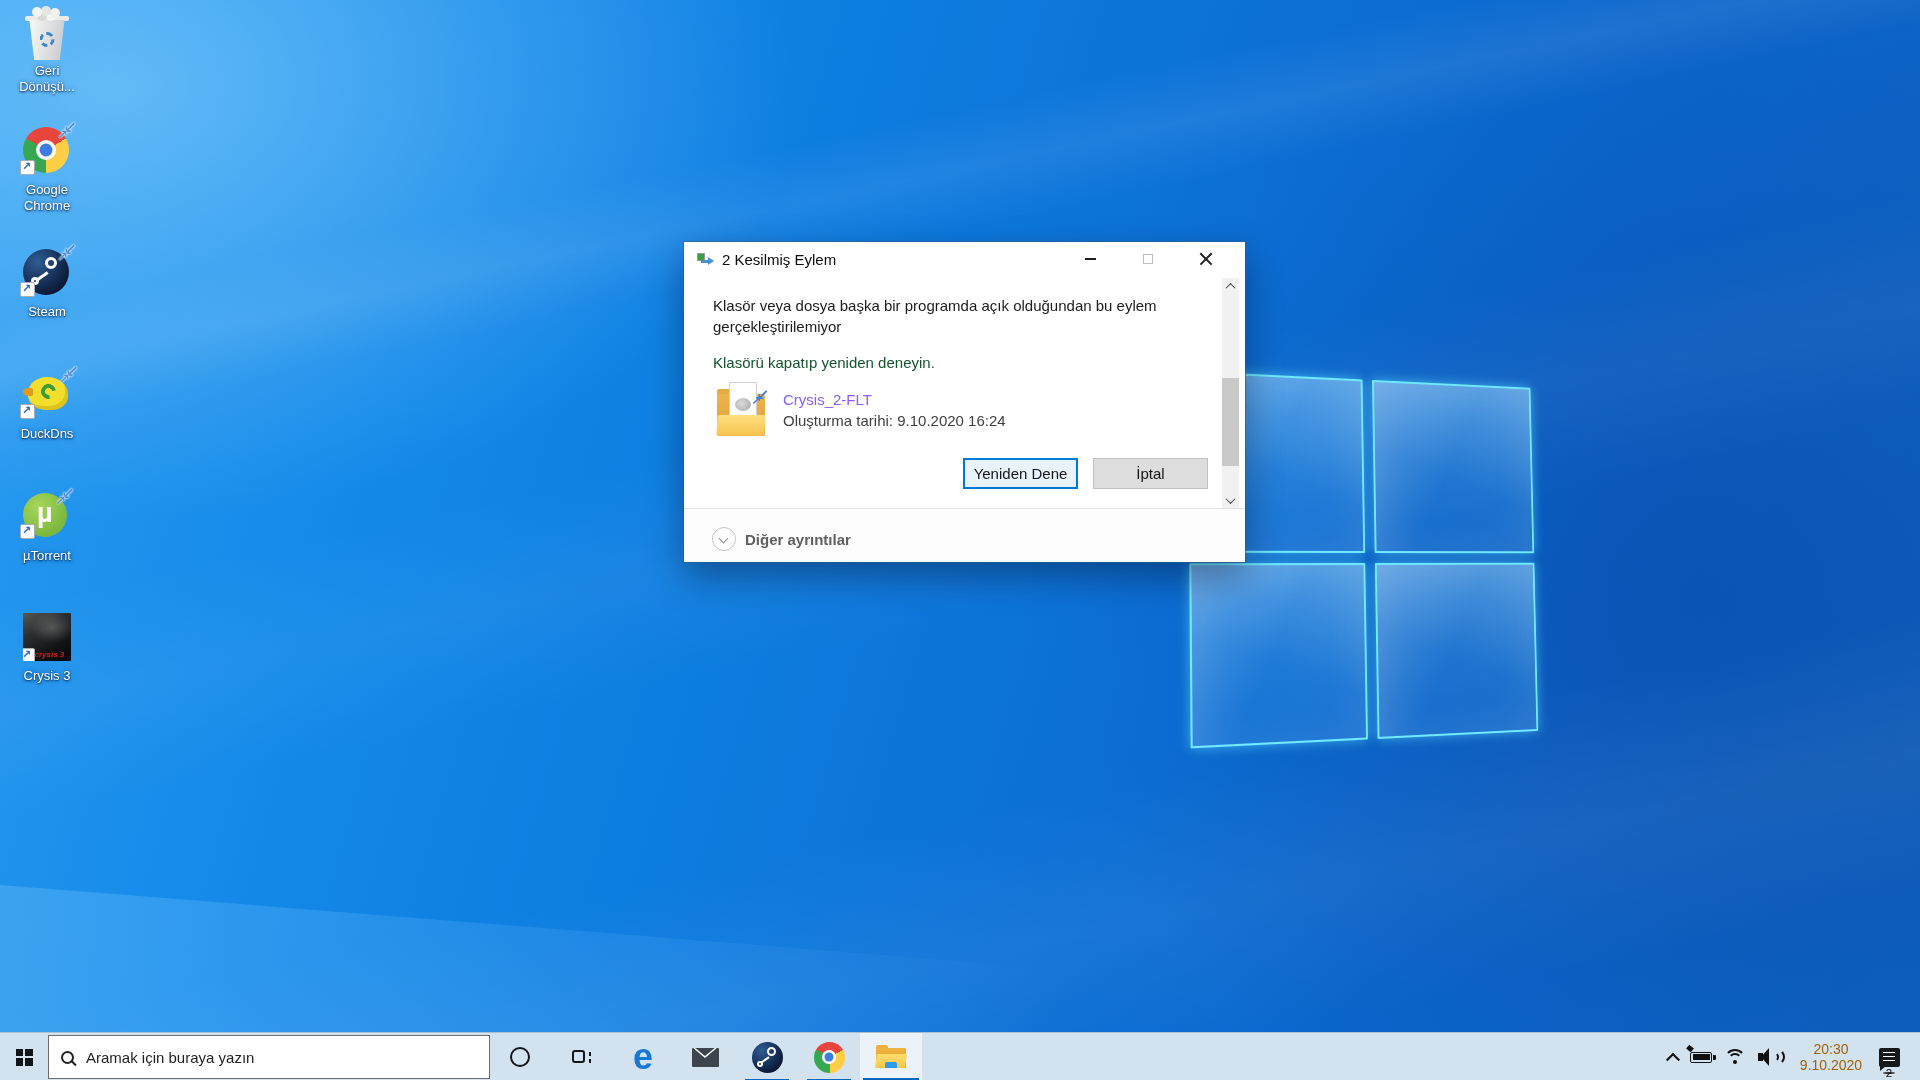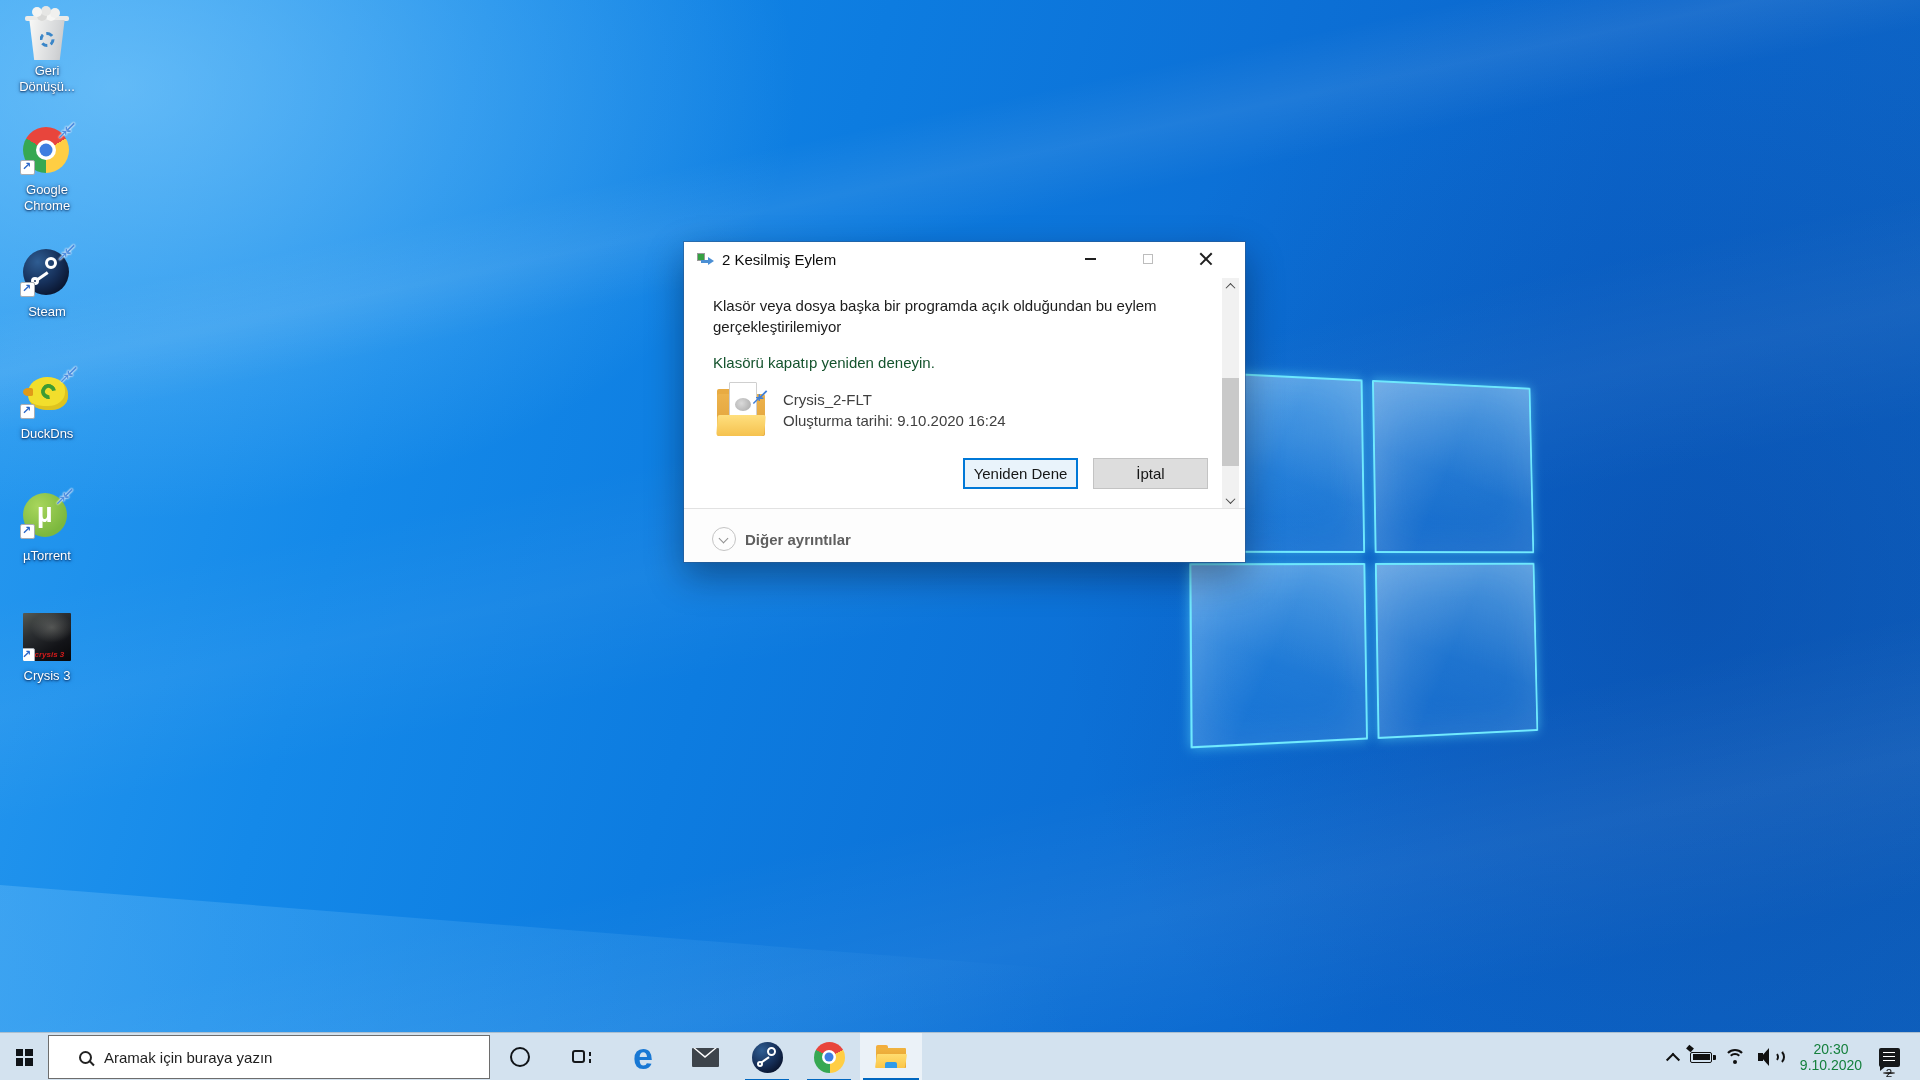--- a/index.html
+++ b/index.html
@@ -107,21 +107,21 @@
   .f-tab   { position:absolute; left:0; top:9px; width:18px; height:8px; background:#e8ab42; border-radius:2px 2px 0 0; }
   .f-back  { position:absolute; left:0; top:14px; width:48px; height:42px; background:linear-gradient(#edb34c,#dfa037); border-radius:2px; }
   .f-sheet { position:absolute; left:12px; top:2px; width:28px; height:47px; background:#fff; border:1px solid #cfcfcf; border-radius:1px; }
   .f-pic   { position:absolute; left:5px; top:15px; width:16px; height:13px; border-radius:50%;
     background:radial-gradient(circle at 40% 40%, #dadada, #a6a6a6); }
   .f-front { position:absolute; left:0; top:35px; width:48px; height:21px; transform:skewX(-4deg);
     background:linear-gradient(#ffdf7e,#f5c24f); border-radius:2px 2px 3px 3px; }
   .f-compress { position:absolute; top:8px; right:0px; width:22px; height:22px; color:#3f7fd9; font-weight:bold; }
   .f-compress .a1::before { content:"↙"; position:absolute; right:0; top:-2px; font-size:15px; }
   .f-compress .a2::before { content:"↗"; position:absolute; right:8px; top:6px; font-size:12px; }
-  .dlg-fname { position:absolute; left:99px; top:149px; font-size:15px; color:#404040; }
+  .dlg-fname { position:absolute; left:99px; top:149px; font-size:15px; color:#8b5cf6; }
   .dlg-fmeta { position:absolute; left:99px; top:170px; font-size:15px; color:#404040; }
   .btn { position:absolute; top:216px; width:115px; height:31px; font-size:15px; color:#161616;
     display:flex; align-items:center; justify-content:center; cursor:default; }
   .btn-retry { left:279px; background:#e9f3fb; border:2px solid #0078d7; }
   .btn-cancel { left:409px; background:#dddddd; border:1px solid #c3c3c3; }
   .dlg-scroll { position:absolute; right:6px; top:36px; width:17px; height:230px; background:#f1f1f1; }
   .sb-btn { position:absolute; left:0; width:17px; height:16px; display:flex; align-items:center; justify-content:center; }
   .sb-up { top:0; } .sb-down { bottom:0; }
   .sb-chev { width:7px; height:7px; border-left:1.7px solid #464646; border-top:1.7px solid #464646; }
   .sb-up .sb-chev { transform:rotate(45deg) translate(1px,1px); }
@@ -134,21 +134,21 @@
   .more-circle .sb-chev { position:absolute; left:7px; top:7px; border-color:#8f8f8f; transform:rotate(225deg); }
   .more-label { position:absolute; left:61px; top:22px; font-size:15px; color:#5f5f5f;font-weight:bold; }
 
   
   .taskbar { position:absolute; left:0; bottom:0; width:1920px; height:48px; background:#d3e2ef;
     border-top:1px solid rgba(100,125,150,.35); }
   .start { position:absolute; left:0; top:0; width:48px; height:48px; display:flex; align-items:center; justify-content:center; }
   .start-logo { width:17px; height:17px; display:grid; grid-template-columns:1fr 1fr; grid-template-rows:1fr 1fr; gap:2px; }
   .start-logo span { background:#101418; }
   .searchbox { position:absolute; left:48px; top:2px; width:442px; height:44px; background:#fff;
-    border:1px solid #6d6d6d; display:flex; align-items:center; padding-left:30px; gap:12px; }
+    border:1px solid #6d6d6d; display:flex; align-items:center; padding-left:12px; gap:12px; }
   .mag { position:relative; width:13px; height:13px; border:2px solid #222; border-radius:50%; flex:none; }
   .mag::after { content:""; position:absolute; right:-5px; bottom:-2px; width:7px; height:2px; background:#222; transform:rotate(45deg); }
   .search-input { border:none; outline:none; background:transparent; font-size:15px; width:380px;
     font-family:"Liberation Sans","DejaVu Sans",sans-serif; color:#1f1f1f; }
   .search-input::placeholder { color:#1f1f1f; opacity:1; }
   .tbtn { position:absolute; top:0; height:48px; display:flex; align-items:center; justify-content:center; }
   .b-cortana { left:490px; width:60px; } .cortana-ring { width:20px; height:20px; border:2.5px solid #101418; border-radius:50%; }
   .b-taskview { left:552px; width:60px; }
   .tv { position:relative; width:20px; height:18px; }
   .tv-main { position:absolute; left:0; top:2px; width:13px; height:13px; border:2px solid #14171a; border-radius:3px; }
@@ -189,21 +189,21 @@
   .bat-fill { position:absolute; inset:1.5px; background:#101010; }
   .wifi { position:relative; width:22px; height:17px; }
   .wifi .w1 { position:absolute; left:0; top:0; width:22px; height:22px; border:2px solid transparent; border-top-color:#101010; border-radius:50%; }
   .wifi .w2 { position:absolute; left:4px; top:4px; width:14px; height:14px; border:2px solid transparent; border-top-color:#101010; border-radius:50%; }
   .wifi .wdot { position:absolute; left:9px; top:11px; width:4px; height:4px; background:#101010; border-radius:50%; }
   .vol { position:relative; width:25px; height:18px; }
   .vbox { position:absolute; left:0; top:5px; width:5px; height:8px; background:#101010; }
   .vcone { position:absolute; left:3px; top:0; border-top:9px solid transparent; border-bottom:9px solid transparent; border-right:8px solid #101010; }
   .va1 { position:absolute; left:11px; top:4px; width:10px; height:10px; border:2px solid transparent; border-right-color:#101010; border-radius:50%; }
   .va2 { position:absolute; left:11px; top:1px; width:16px; height:16px; border:2px solid transparent; border-right-color:#101010; border-radius:50%; }
-  .clock { width:72px; text-align:center; font-size:14px; line-height:16px; color:#15803d; }
+  .clock { width:72px; text-align:center; font-size:14px; line-height:16px; color:#a16207; }
   .ac { position:relative; width:21px; height:19px; background:#16181a; border-radius:2px; margin-right:8px; }
   .ac::after { content:""; position:absolute; left:1px; bottom:-4px; border-left:6px solid #16181a; border-bottom:5px solid transparent; }
   .ac span { position:absolute; left:4px; width:12px; height:1.8px; background:#fff; }
   .ac .l1 { top:4px; } .ac .l2 { top:8px; } .ac .l3 { top:12px; }
   .badge { position:absolute; right:-9px; bottom:-7px; width:19px; height:19px; border-radius:50%;
     background:rgba(223,233,243,.92); border:1px solid #2f2f2f; font-size:11.5px;
     display:flex; align-items:center; justify-content:center; color:#101010; }
 </style>
 </head>
 <body>

